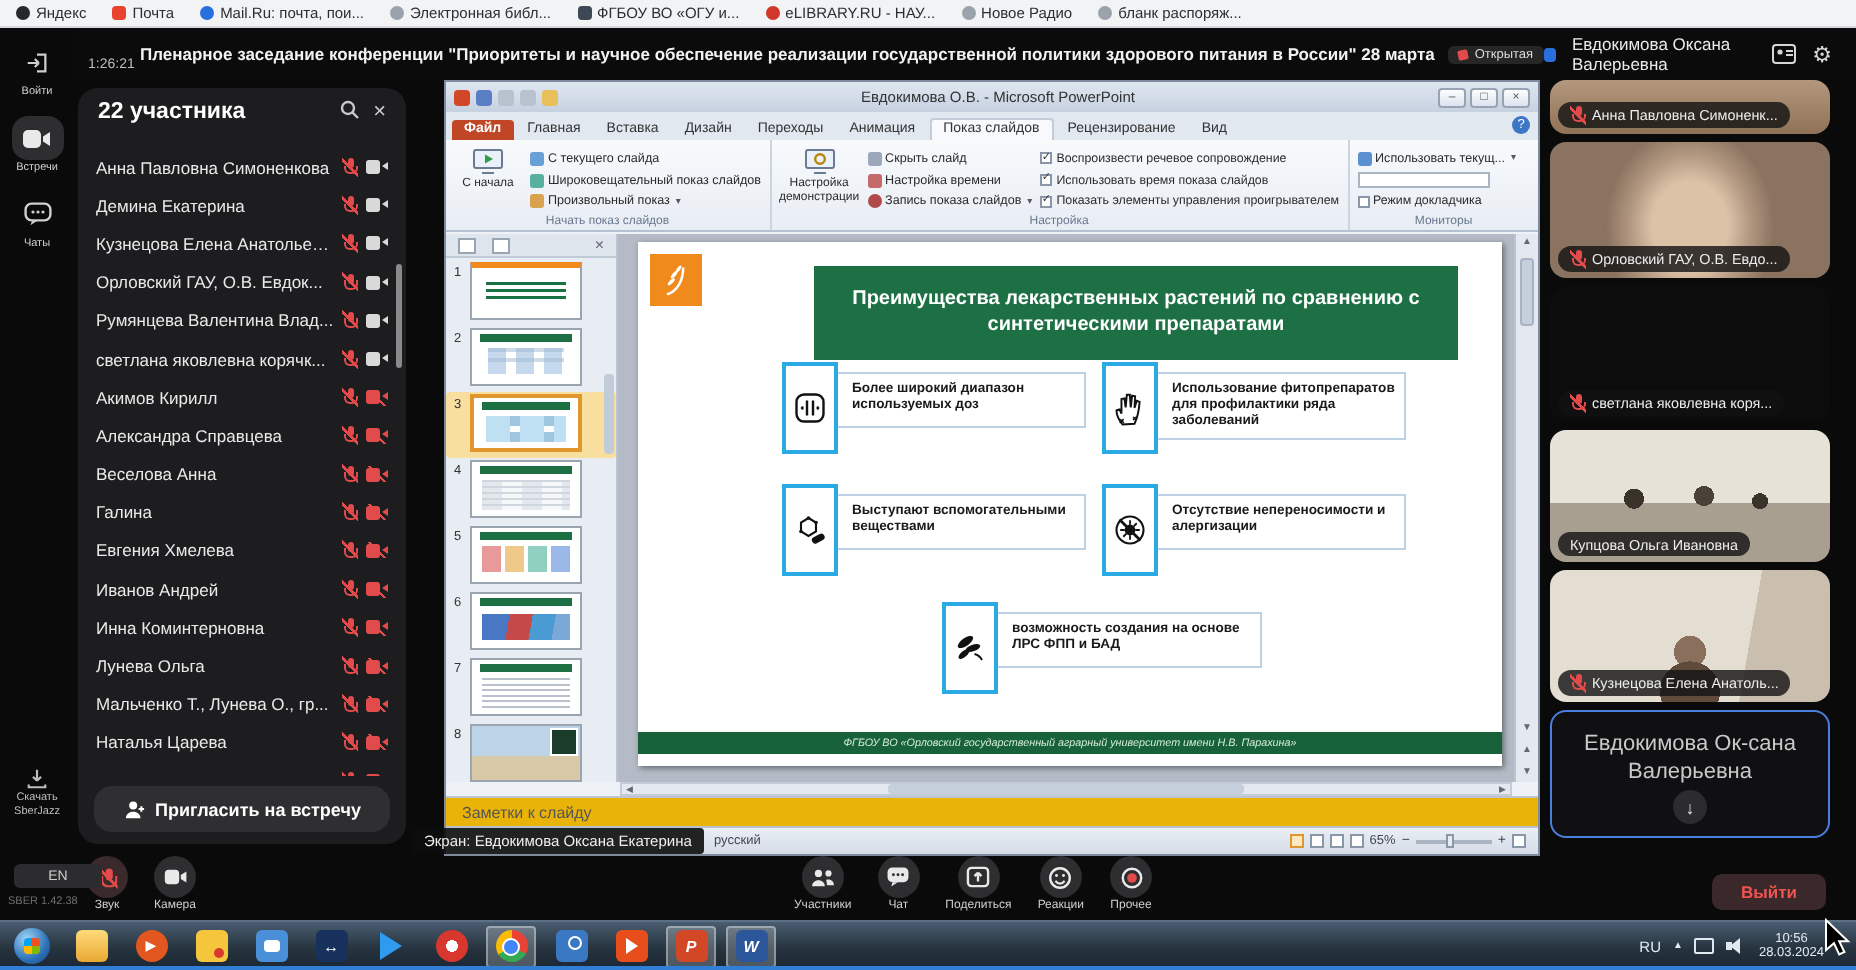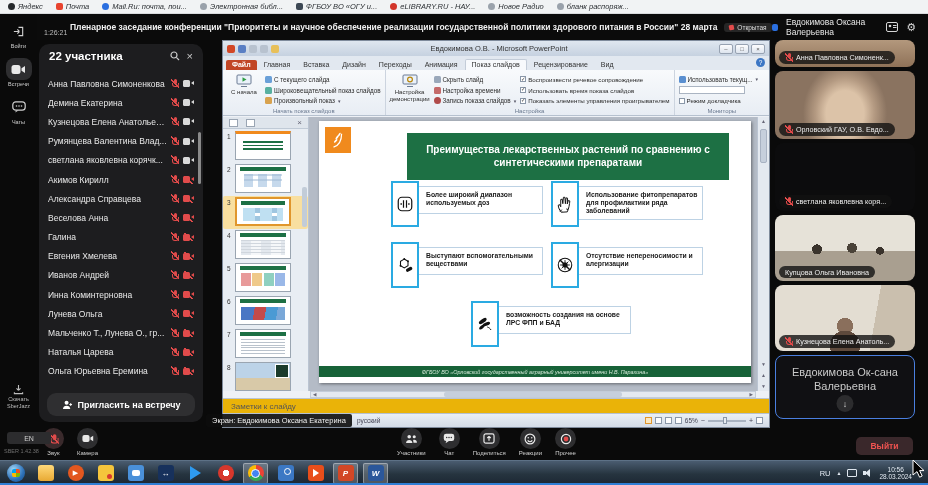--- a/index.html
+++ b/index.html
@@ -1,21 +1,21 @@
 <!DOCTYPE html>
 <html><head>
 <meta charset="utf-8">
 <style>
   html,body{margin:0;padding:0;background:#222;}
   *{box-sizing:border-box;font-family:"Liberation Sans","DejaVu Sans",sans-serif;}
   #app{position:relative;width:928px;height:485px;background:#0a0a0a;overflow:hidden;}
 
   
   .bmbar{position:absolute;left:0;top:0;width:100%;height:14px;background:#f1f3f4;display:flex;align-items:center;gap:13px;padding:0 8px;border-bottom:1px solid #d8dadd;}
-  .bm{display:flex;align-items:center;gap:3px;font-size:7.5px;color:#2b2f33;white-space:nowrap;font-style:italic;}
+  .bm{display:flex;align-items:center;gap:3px;font-size:7.5px;color:#2b2f33;white-space:nowrap;}
   .fav{width:7px;height:7px;border-radius:2px;display:inline-block;flex:none;}
   .f0{background:#26292c;border-radius:50%;}
   .f1{background:#e8432e;}
   .f2{background:#2a6fe0;border-radius:50%;}
   .f3{background:#9aa2ab;border-radius:50%;}
   .f4{background:#3d4854;}
   .f5{background:#d2352a;border-radius:50%;}
   .f6{background:#9aa2ab;border-radius:50%;}
   .f7{background:#9aa2ab;border-radius:50%;}
 
@@ -329,20 +329,25 @@
           <span class="pname">Демина Екатерина</span>
           <span class="mic-off"></span>
           <span class="cam on"></span>
         </div>
       <div class="prow">
           <span class="pname">Кузнецова Елена Анатольев...</span>
           <span class="mic-off"></span>
           <span class="cam on"></span>
         </div>
       <div class="prow">
+          <span class="pname">Орловский ГАУ, О.В. Евдок...</span>
+          <span class="mic-off"></span>
+          <span class="cam on"></span>
+        </div>
+      <div class="prow">
           <span class="pname">Румянцева Валентина Влад...</span>
           <span class="mic-off"></span>
           <span class="cam on"></span>
         </div>
       <div class="prow">
           <span class="pname">светлана яковлевна корячк...</span>
           <span class="mic-off"></span>
           <span class="cam on"></span>
         </div>
       <div class="prow">

